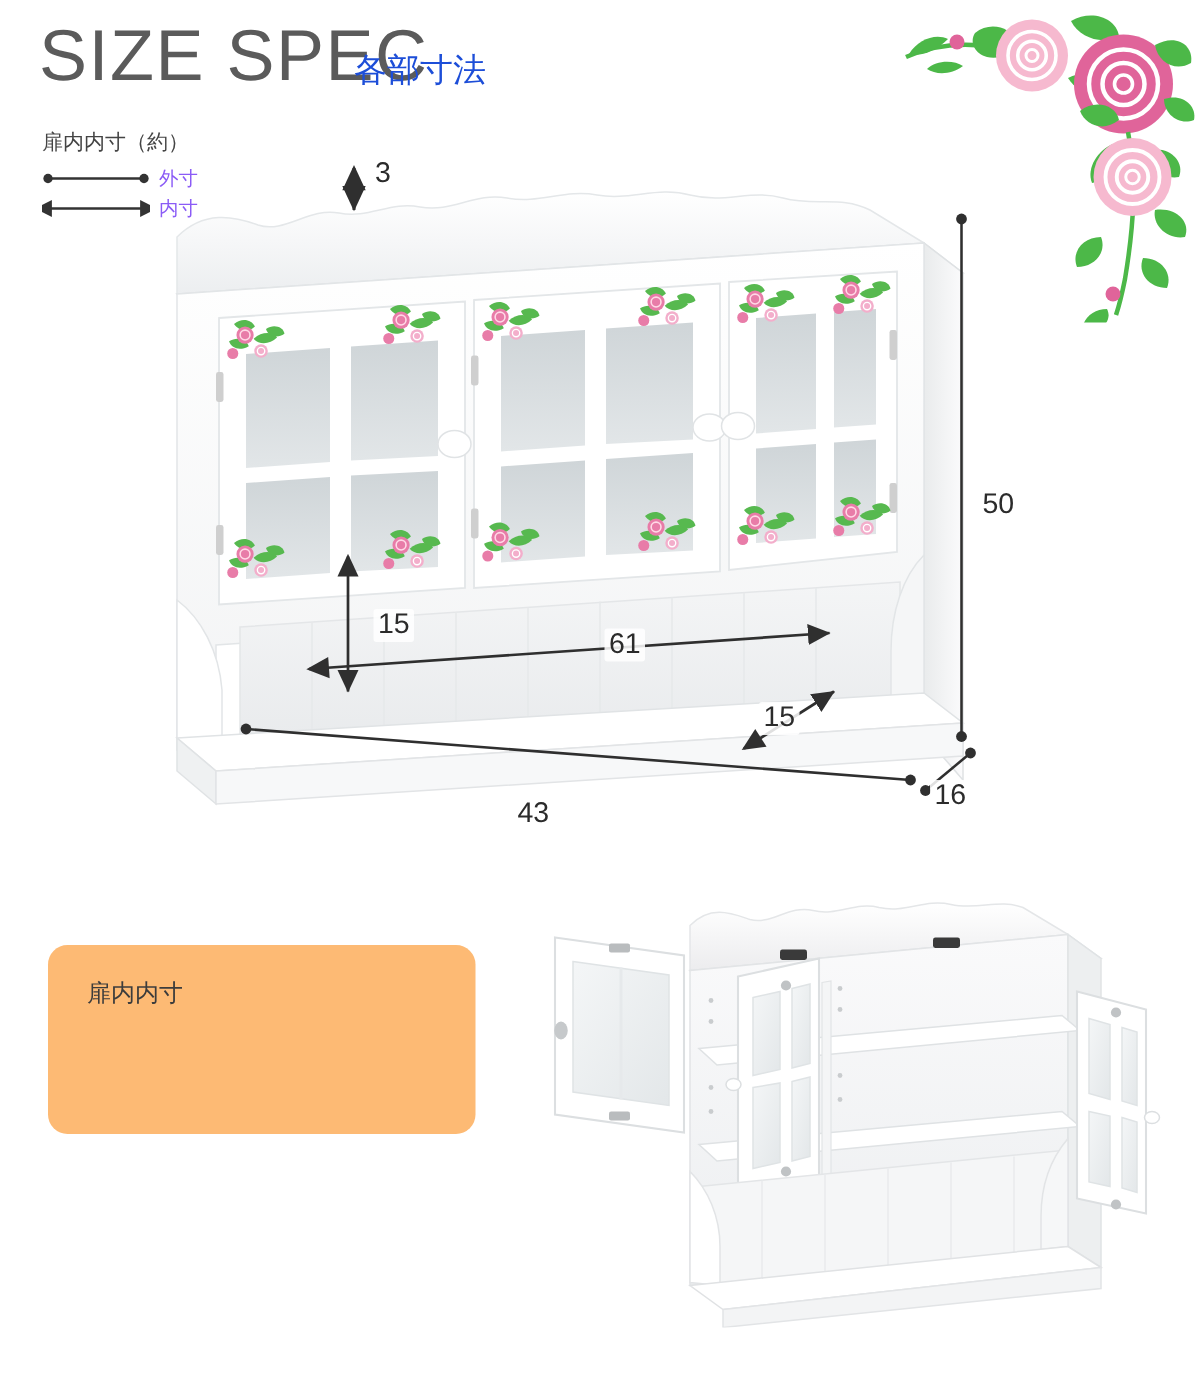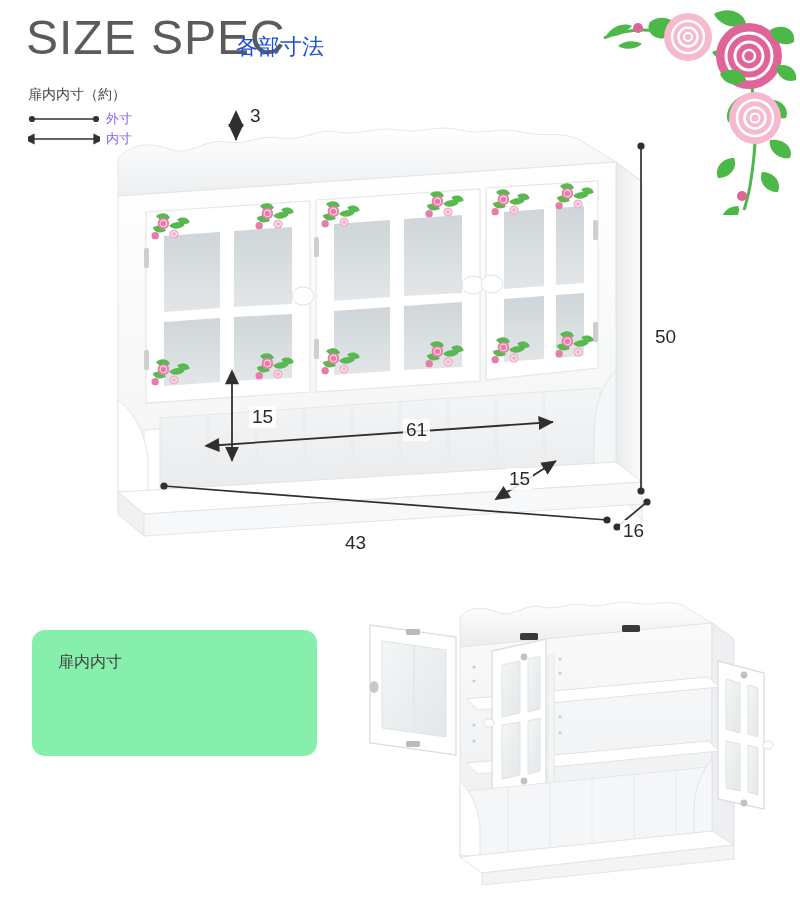--- a/index.html
+++ b/index.html
@@ -39,21 +39,21 @@
   #dimension-overlay{position:absolute;left:0;top:90px;width:800px;height:500px;}
   .dim-text{
     position:absolute;font-size:19px;color:#2b2b2b;
     background:rgba(255,255,255,.85);padding:0 3px;border-radius:2px;
     white-space:nowrap;
   }
 
   
   #info-box{
     position:absolute;left:32px;top:630px;width:285px;height:126px;
-    background:#86efac;border-radius:13px;box-sizing:border-box;
+    background:#fdba74;border-radius:13px;box-sizing:border-box;
     padding:22px 0 0 26px;
   }
   .info-head{font-size:16px;color:#3c3c3c;margin-bottom:6px;}
   .info-line{font-size:17px;color:#3c3c3c;line-height:1.55;white-space:nowrap;}
 
   
   #cabinet-open{position:absolute;left:360px;top:595px;width:445px;height:290px;}
 </style>
 </head>
 <body>

